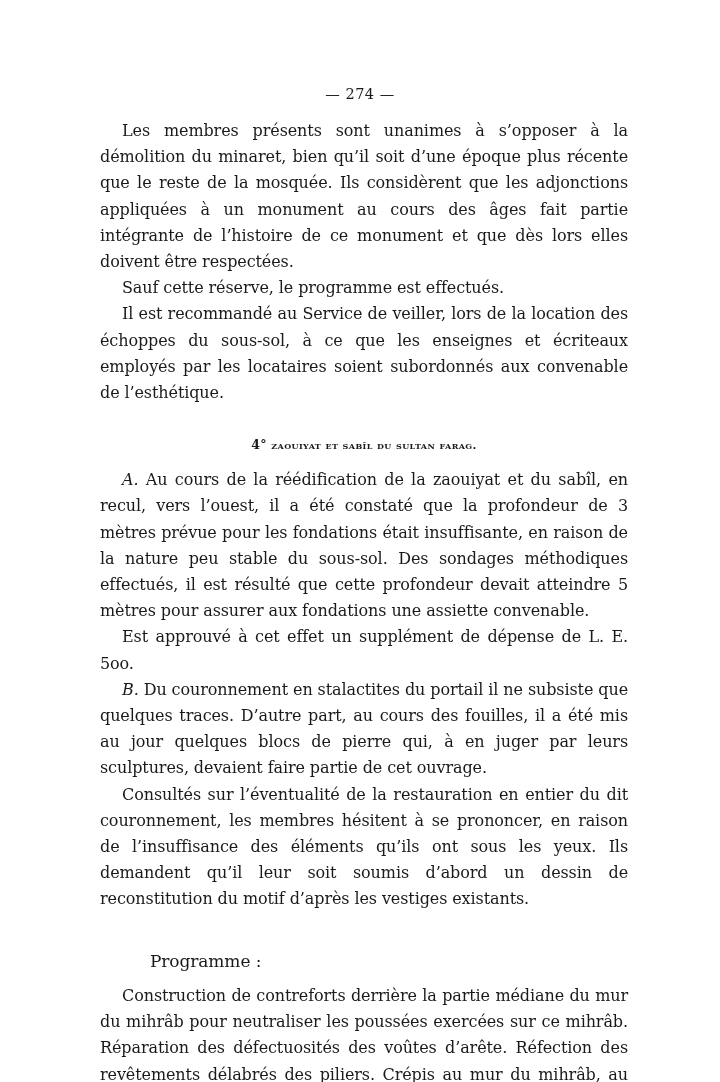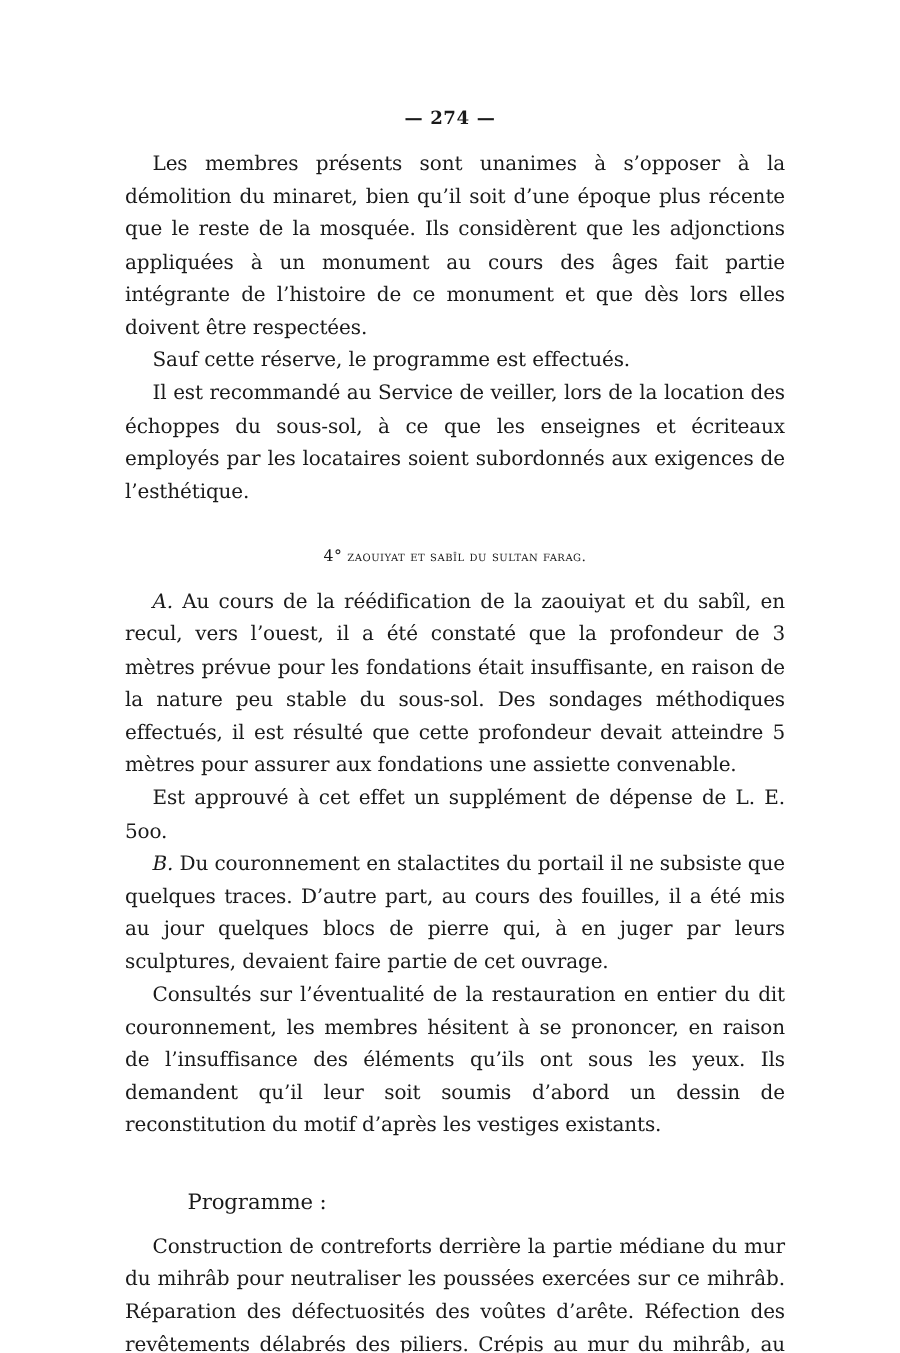--- a/index.html
+++ b/index.html
@@ -22,21 +22,21 @@
     padding: 0;
     overflow: hidden;
   }
   .page-number {
     position: absolute;
     top: 86px;
     left: 0;
     width: 720px;
     text-align: center;
     font-size: 14.5px;
-    font-weight: 700;
+    font-weight: 400;
     letter-spacing: 0.5px;
     font-family: "DejaVu Serif", serif;
   }
   .body {
     position: absolute;
     top: 118px;
     left: 100px;
     width: 528px;
   }
   p {
@@ -51,20 +51,21 @@
   p.indent {
     text-indent: 22px;
   }
   .heading {
     margin: 0;
     text-align: center;
     font-size: 11.2px;
     letter-spacing: 0.4px;
     font-variant: small-caps;
     line-height: 26px;
+    font-weight: bold;
   }
   .heading .num {
     font-variant: normal;
     font-size: 12.6px;
   }
   .spacer-lg { height: 26px; }
   .spacer-sm { height: 9px; }
   .prog-label {
     margin: 0;
     font-size: 17px;
@@ -77,21 +78,21 @@
 <body>
 
 <div class="page">
 
   <div class="page-number">— 274 —</div>
 
   <div class="body">
 
     <p class="indent">Les membres présents sont unanimes à s’opposer à la démolition du minaret, bien qu’il soit d’une époque plus récente que le reste de la mosquée. Ils considèrent que les adjonctions appliquées à un monument au cours des âges fait partie intégrante de l’histoire de ce monument et que dès lors elles doivent être respectées.</p>
     <p class="indent">Sauf cette réserve, le programme est effectués.</p>
-    <p class="indent">Il est recommandé au Service de veiller, lors de la location des échoppes du sous-sol, à ce que les enseignes et écriteaux employés par les locataires soient subordonnés aux exigences de l’esthétique.</p>
+    <p class="indent">Il est recommandé au Service de veiller, lors de la location des échoppes du sous-sol, à ce que les enseignes et écriteaux employés par les locataires soient subordonnés aux convenable de l’esthétique.</p>
 
     <div class="spacer-lg"></div>
 
     <p class="heading"><span class="num">4°</span> <span>zaouiyat et sabîl du sultan farag.</span></p>
 
     <div class="spacer-sm"></div>
 
     <p class="indent"><span class="ital">A.</span><span> Au cours de la réédification de la zaouiyat et du sabîl, en recul, vers l’ouest, il a été constaté que la profondeur de 3 mètres prévue pour les fondations était insuffisante, en raison de la nature peu stable du sous-sol. Des sondages méthodiques effectués, il est résulté que cette profondeur devait atteindre 5 mètres pour assurer aux fondations une assiette convenable.</span></p>
     <p class="indent">Est approuvé à cet effet un supplément de dépense de L. E. 5oo.</p>
     <p class="indent"><span class="ital">B.</span><span> Du couronnement en stalactites du portail il ne subsiste que quelques traces. D’autre part, au cours des fouilles, il a été mis au jour quelques blocs de pierre qui, à en juger par leurs sculptures, devaient faire partie de cet ouvrage.</span></p>

